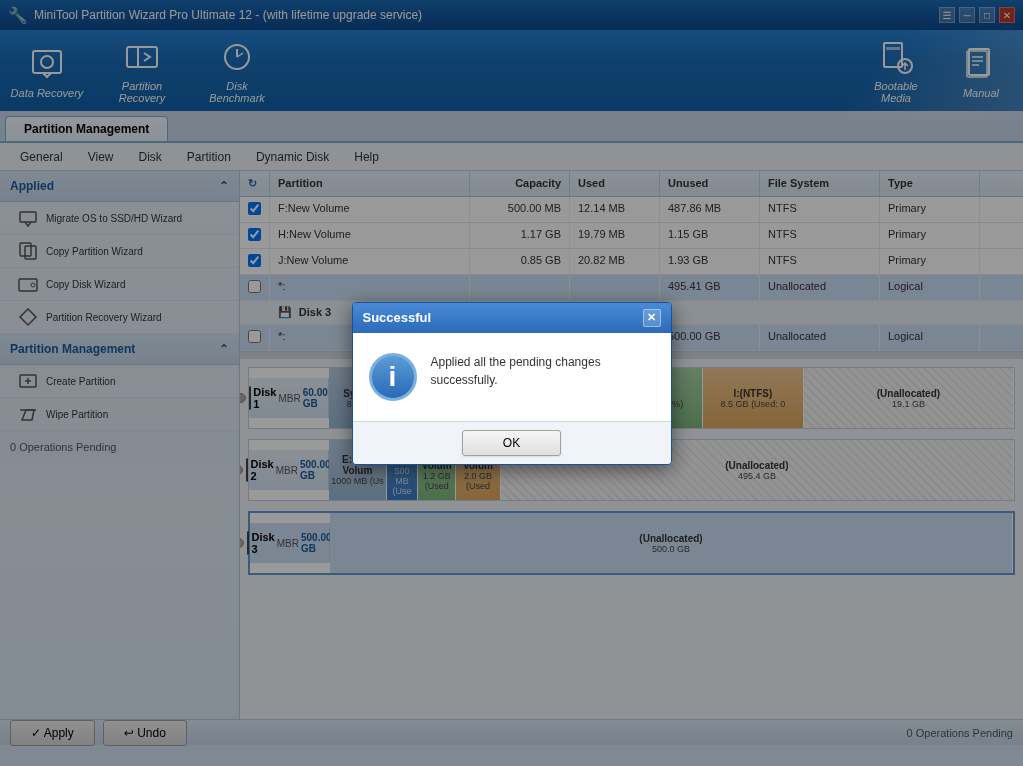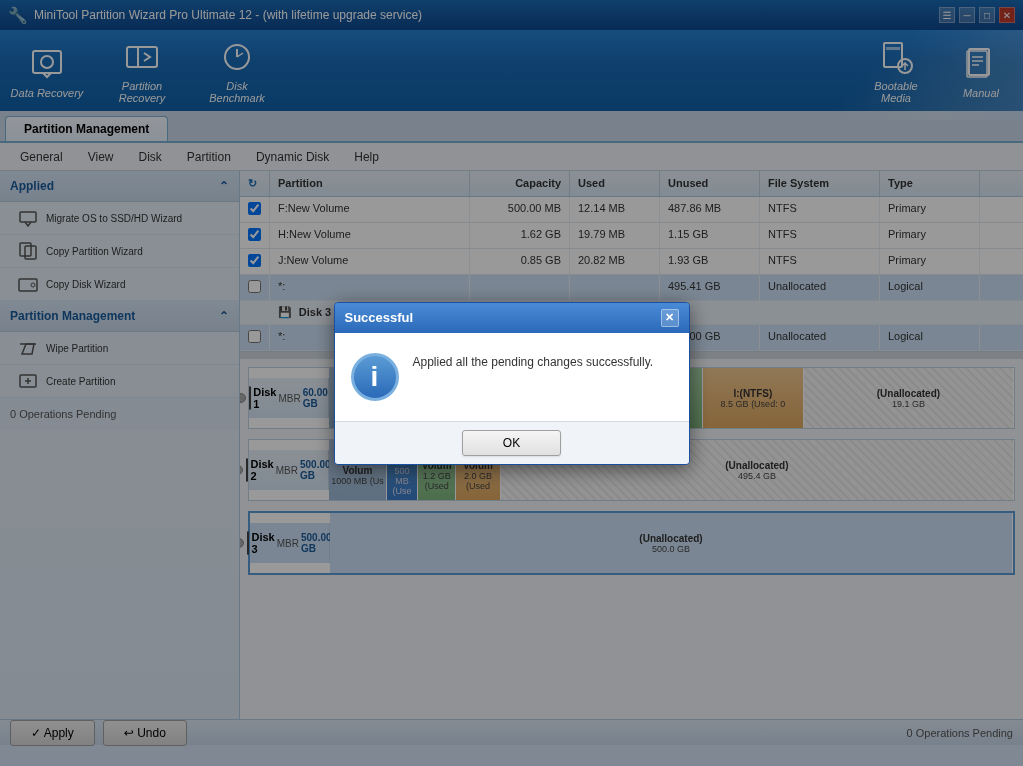--- a/index.html
+++ b/index.html
@@ -267,21 +267,21 @@
       background: rgba(0,0,0,0.4);
       display: flex;
       align-items: center;
       justify-content: center;
       z-index: 100;
     }
     .dialog {
       background: linear-gradient(180deg, #3a7bc8 0%, #2060b0 30px);
       border: 1px solid #1a50a0;
       border-radius: 4px;
-      width: 356px;
+      width: 320px;
       box-shadow: 0 4px 20px rgba(0,0,0,0.5);
       overflow: hidden;
     }
     .dialog-title-bar {
       background: linear-gradient(180deg, #4a8bd8 0%, #2a6ab8 100%);
       display: flex;
       align-items: center;
       justify-content: space-between;
       padding: 6px 10px;
       color: white;
@@ -460,39 +460,45 @@
         </svg>
       <span>Copy Partition Wizard</span>
     </div>
     <div class="sidebar-item">
       <svg class="sidebar-item-icon" viewBox="0 0 20 20">
           <rect x="1" y="5" width="18" height="12" rx="1" fill="none" stroke="#555" stroke-width="1.5"></rect>
           <circle cx="15" cy="11" r="2" fill="none" stroke="#555" stroke-width="1"></circle>
         </svg>
       <span>Copy Disk Wizard</span>
     </div>
+    <div class="sidebar-item">
+      <svg class="sidebar-item-icon" viewBox="0 0 20 20">
+          <path d="M10 2 L18 10 L10 18 L2 10 Z" fill="none" stroke="#555" stroke-width="1.5"></path>
+        </svg>
+      <span>Partition Recovery Wizard</span>
+    </div>
 
     <div class="sidebar-section-header">
       <span>Partition Management</span>
       <span>⌃</span>
-    </div>
-    <div class="sidebar-item">
-      <svg class="sidebar-item-icon" viewBox="0 0 20 20">
-          <path d="M4 16 L8 6 L16 6 L14 16 Z" fill="none" stroke="#555" stroke-width="1.5"></path>
-          <line x1="2" y1="6" x2="18" y2="6" stroke="#555" stroke-width="1.5"></line>
-        </svg>
-      <span>Wipe Partition</span>
     </div>
     <div class="sidebar-item">
       <svg class="sidebar-item-icon" viewBox="0 0 20 20">
           <rect x="2" y="4" width="16" height="12" rx="1" fill="none" stroke="#555" stroke-width="1.5"></rect>
           <line x1="10" y1="7" x2="10" y2="13" stroke="#555" stroke-width="1.5"></line>
           <line x1="7" y1="10" x2="13" y2="10" stroke="#555" stroke-width="1.5"></line>
         </svg>
       <span>Create Partition</span>
+    </div>
+    <div class="sidebar-item">
+      <svg class="sidebar-item-icon" viewBox="0 0 20 20">
+          <path d="M4 16 L8 6 L16 6 L14 16 Z" fill="none" stroke="#555" stroke-width="1.5"></path>
+          <line x1="2" y1="6" x2="18" y2="6" stroke="#555" stroke-width="1.5"></line>
+        </svg>
+      <span>Wipe Partition</span>
     </div>
 
     <div class="sidebar-ops">
       <span>0 Operations Pending</span>
     </div>
   </div>
 
   <div class="content">
 
     <div class="partition-table">
@@ -513,21 +519,21 @@
         <div class="td col-partition">F:New Volume</div>
         <div class="td col-capacity">500.00 MB</div>
         <div class="td col-used">12.14 MB</div>
         <div class="td col-unused">487.86 MB</div>
         <div class="td col-filesystem">NTFS</div>
         <div class="td col-type">Primary</div>
       </div>
       <div class="table-row">
         <div class="td" style="width:30px;"><input type="checkbox" checked="" style="pointer-events: none;"></div>
         <div class="td col-partition">H:New Volume</div>
-        <div class="td col-capacity">1.62 GB</div>
+        <div class="td col-capacity">1.17 GB</div>
         <div class="td col-used">19.79 MB</div>
         <div class="td col-unused">1.15 GB</div>
         <div class="td col-filesystem">NTFS</div>
         <div class="td col-type">Primary</div>
       </div>
       <div class="table-row">
         <div class="td" style="width:30px;"><input type="checkbox" checked="" style="pointer-events: none;"></div>
         <div class="td col-partition">J:New Volume</div>
         <div class="td col-capacity">0.85 GB</div>
         <div class="td col-used">20.82 MB</div>

